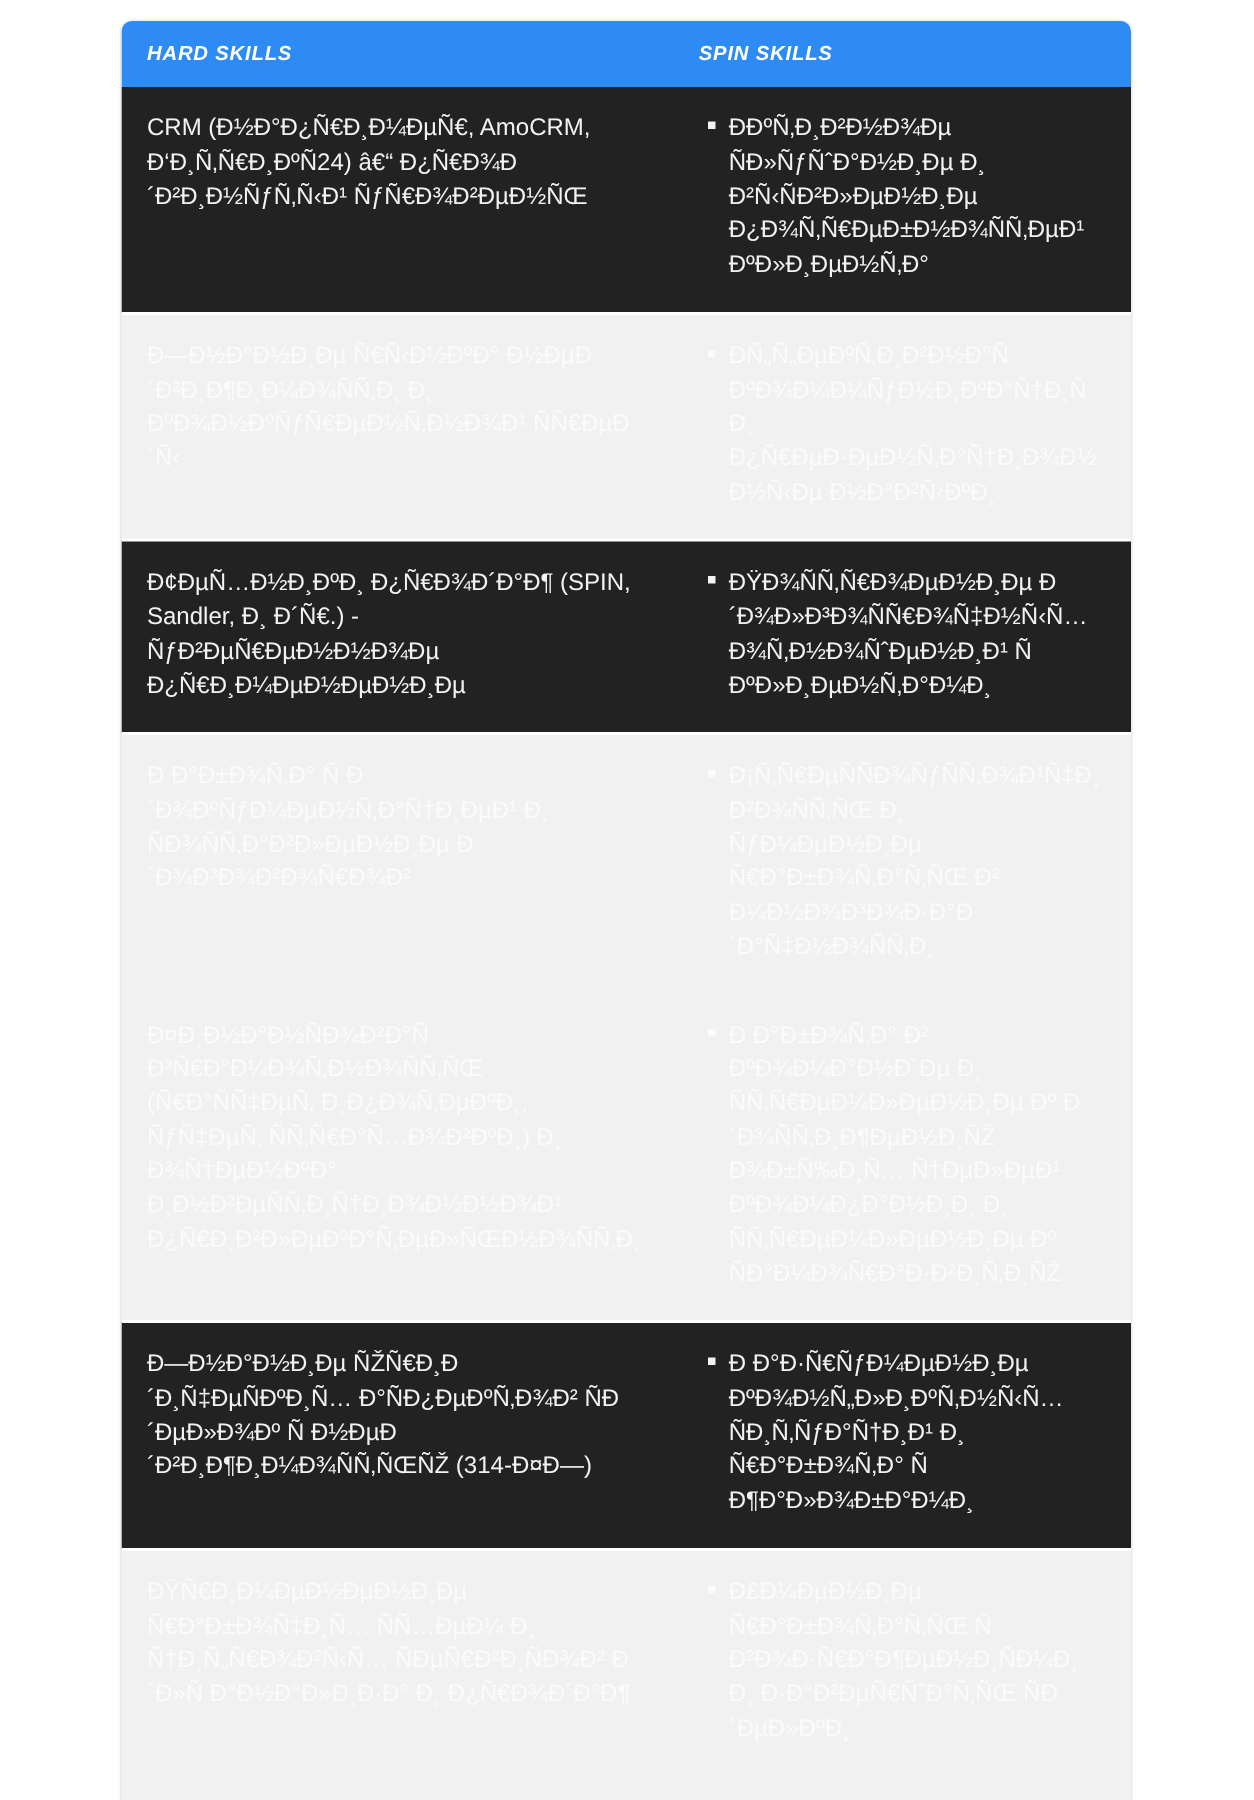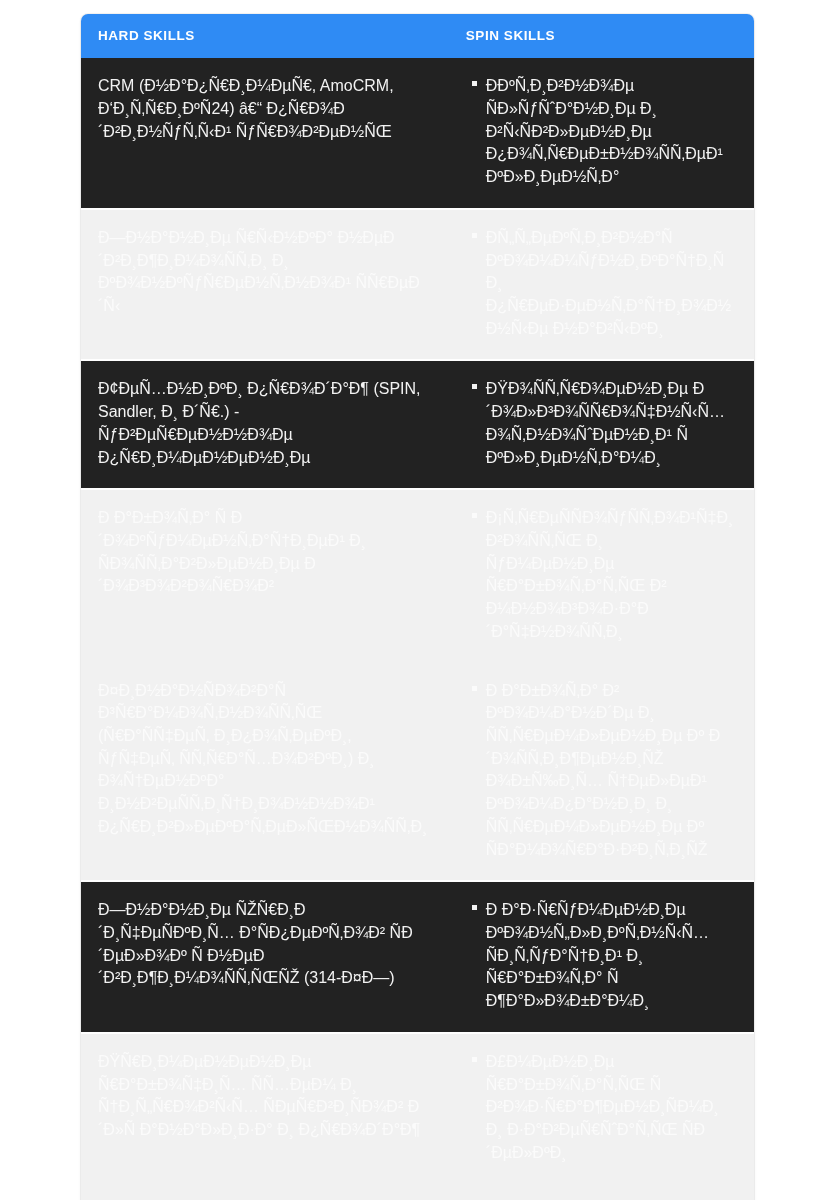--- a/index.html
+++ b/index.html
@@ -44,20 +44,21 @@
   thead th {
     background: #2f8bf4;
     color: #ffffff;
     text-align: left;
     font-size: 13.5px;
     font-weight: bold;
     letter-spacing: 0.55px;
     padding: 14px 16px 14px 17px;
     vertical-align: middle;
     line-height: 1.2;
+    font-style: italic;
   }
   thead th.col-soft { padding-left: 14px; }
 
   tbody td {
     vertical-align: top;
     padding: 17px 20px 19px 17px;
     font-size: 16px;
     line-height: 1.42;
     word-wrap: break-word;
     overflow-wrap: break-word;

